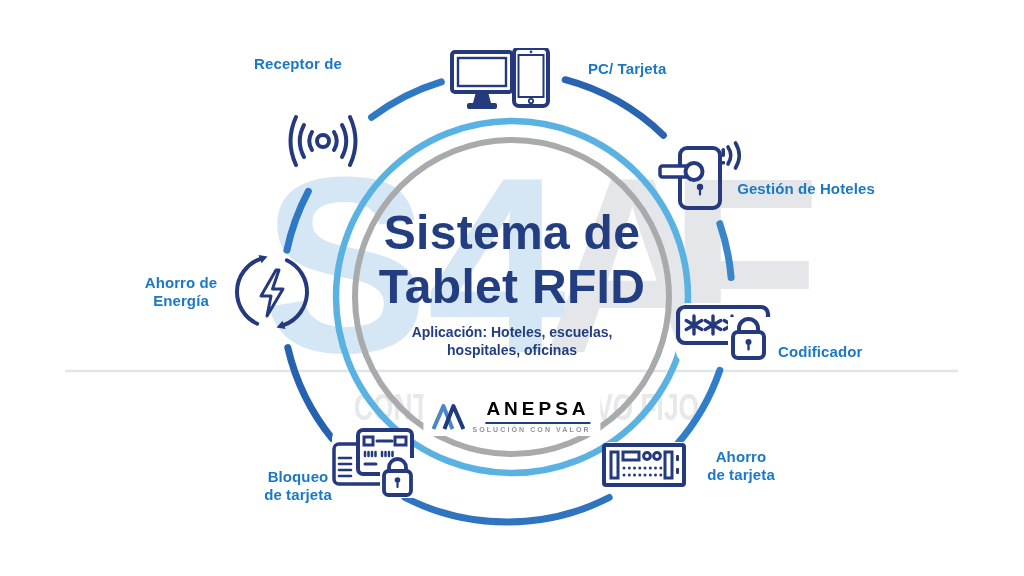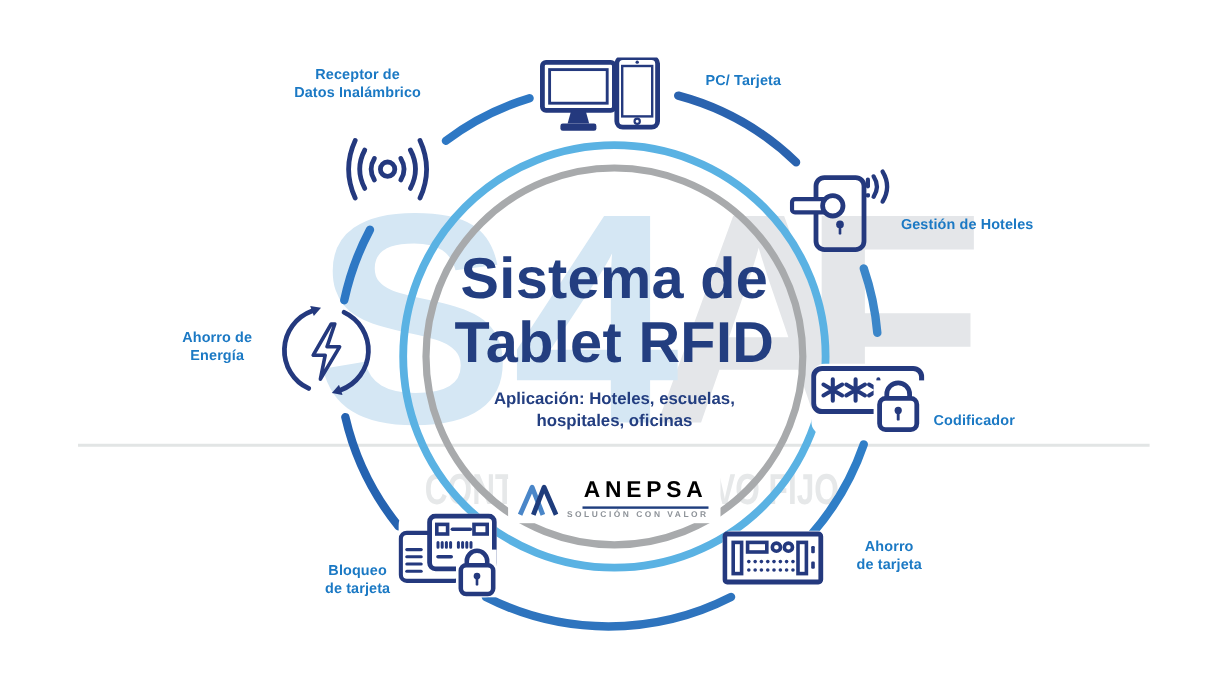--- a/index.html
+++ b/index.html
@@ -1,21 +1,21 @@
 <!DOCTYPE html>
 <html><head>
 <meta charset="utf-8">
 <style>
   html,body{margin:0;padding:0;}
   body{width:1024px;height:576px;background:#ffffff;overflow:hidden;
        font-family:"Liberation Sans",sans-serif;}
   .stage{position:relative;width:1024px;height:576px;}
   .abs{position:absolute;}
   svg{display:block;}
-  .node-label{position:absolute;color:#1b79c4;font-weight:700;font-size:12px;
+  .node-label{position:absolute;color:#1b79c4;font-weight:700;font-size:15px;
               line-height:1.22;letter-spacing:.1px;}
   .node-label.center{text-align:center;}
   .center-text{position:absolute;left:352px;top:206px;width:320px;text-align:center;}
   .title-line{color:#233e80;font-weight:700;font-size:48px;line-height:1.12;
               letter-spacing:.3px;}
   .subtitle{margin-top:9px;color:#233e80;font-weight:700;font-size:14px;line-height:1.3;}
   .logo-box{position:absolute;left:512px;top:394px;transform:translateX(-50%);
             background:#ffffff;padding:4px 10px 3px 8px;display:flex;align-items:center;gap:7px;}
   .logo-text{display:flex;flex-direction:column;align-items:flex-end;}
   .logo-name{color:#000000;font-weight:700;font-size:19px;letter-spacing:4px;
@@ -173,21 +173,20 @@
     </g>
     <g fill="#24397e" stroke="none">
       <path d="M 41.5 10.4 L 35.5 17.3 L 32.5 8.9 Z"></path>
       <path d="M 50.5 81.5 L 59.5 83.1 L 56.5 74.7 Z"></path>
     </g>
     <path d="M 50 24 L 35 50 L 45 50 L 41 70 L 57 43 L 46.5 43 L 53 24 Z" fill="none" stroke="#24397e" stroke-width="3" stroke-linejoin="round"></path>
   </svg>
 
   <div class="node-label center" style="left:208px;top:55px;width:180px">
     <span style="display:block">Receptor de</span>
-    <span style="display:block">Datos Inalámbrico</span>
   </div>
   <div class="node-label" style="left:588px;top:60px;width:120px">
     <span style="display:block">PC/ Tarjeta</span>
   </div>
   <div class="node-label center" style="left:716px;top:180px;width:180px">
     <span style="display:block">Gestión de Hoteles</span>
   </div>
   <div class="node-label" style="left:778px;top:343px;width:120px">
     <span style="display:block">Codificador</span>
   </div>

